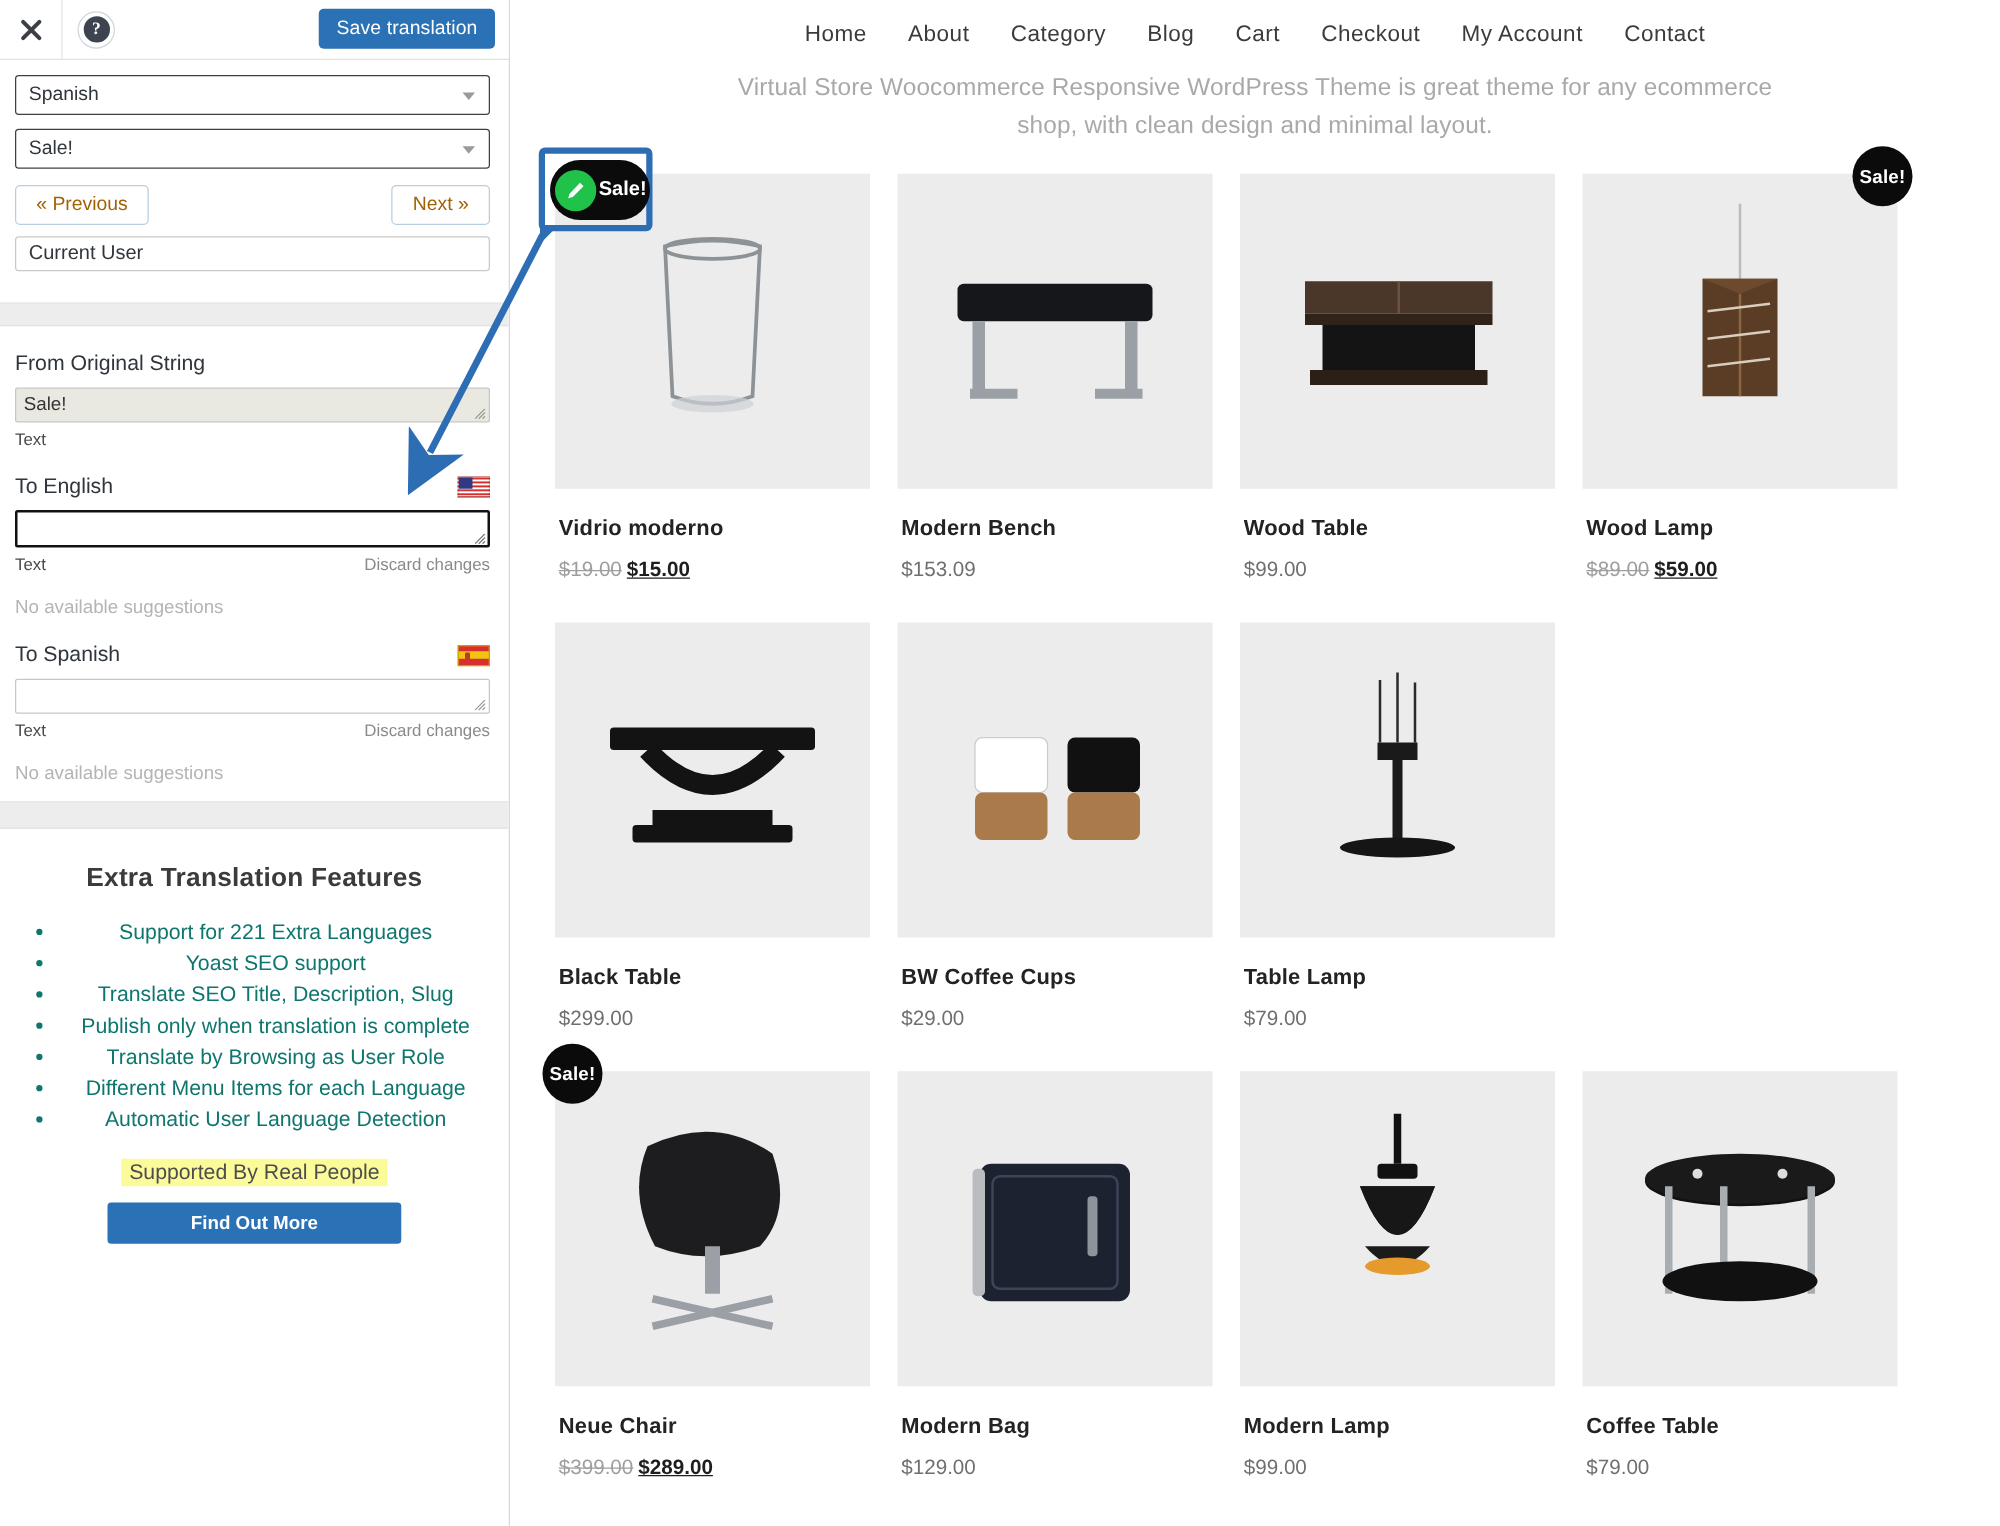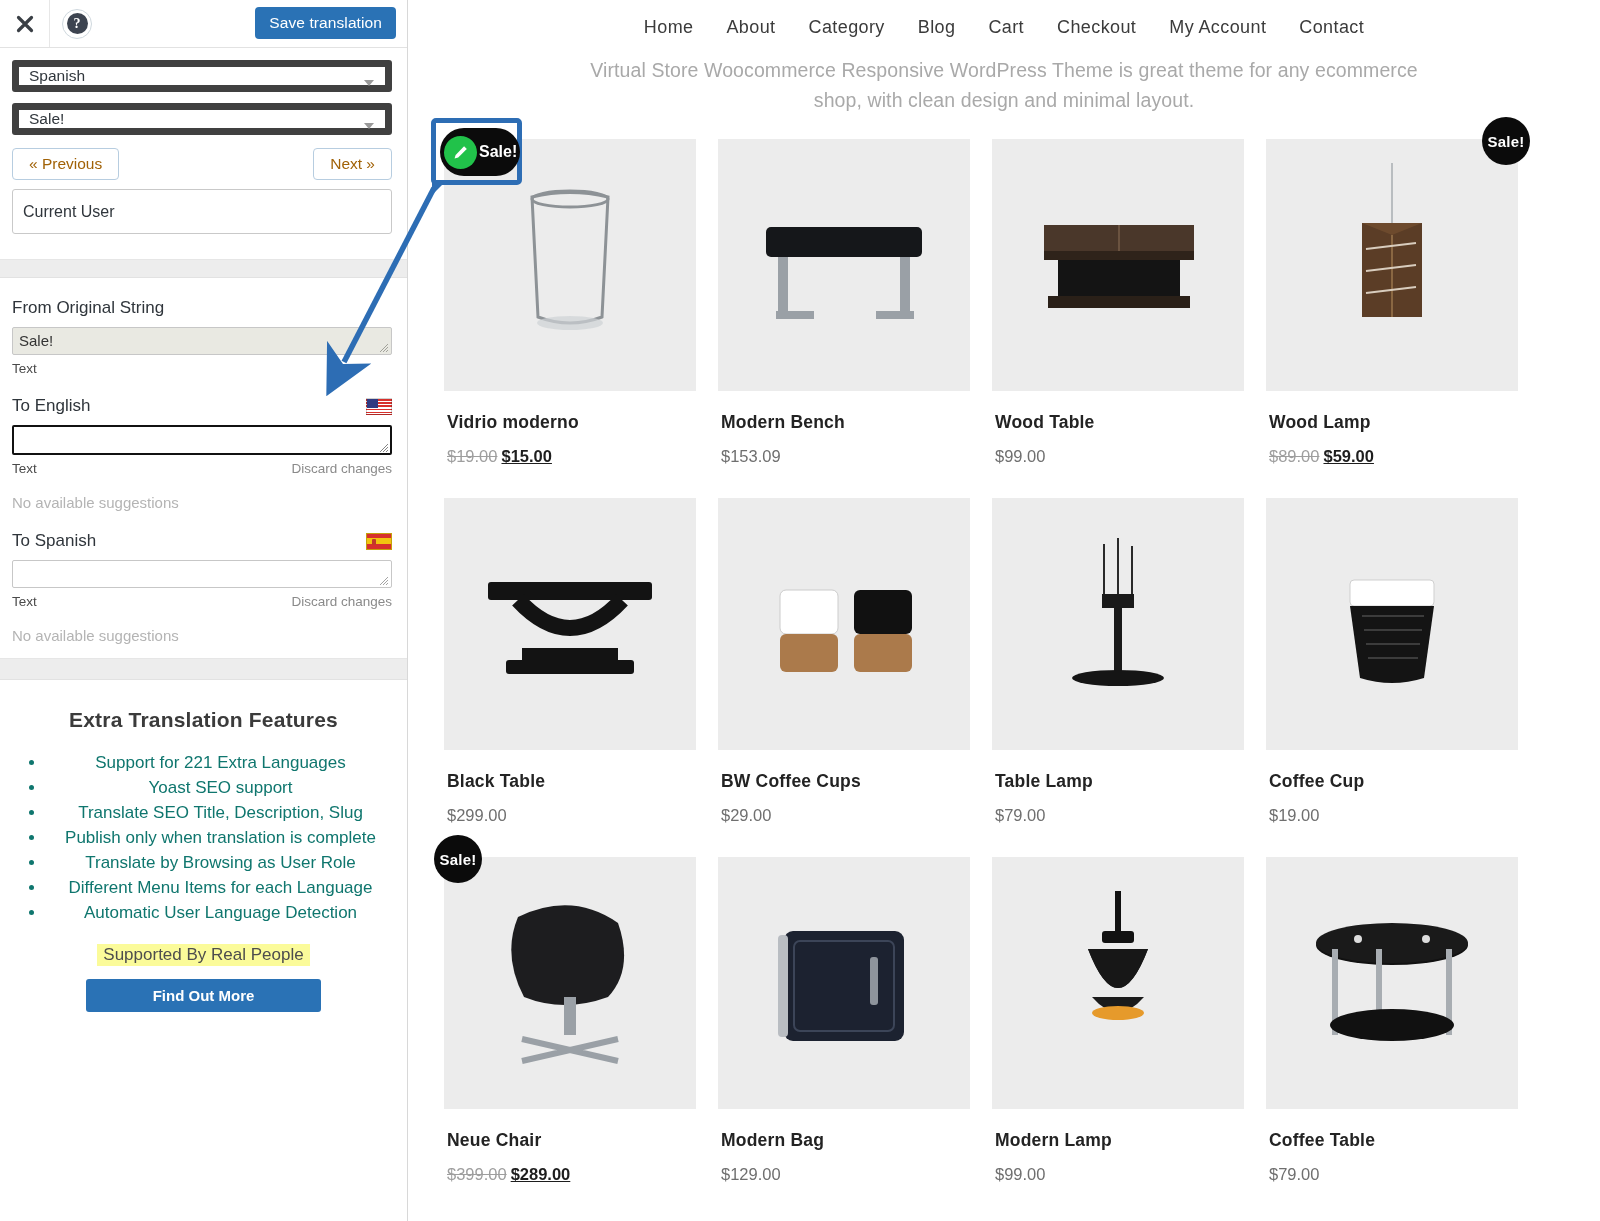--- a/index.html
+++ b/index.html
@@ -64,21 +64,21 @@
     padding:0 14px; height:32px;
     font-size:15.5px; font-family:"Liberation Sans", sans-serif;
     cursor:pointer; letter-spacing:0.1px;
   }
 
   .sb-body { padding:0; }
 
   .sel-wrap { padding:12px 12px 0 12px; }
   .sel {
     width:380px; height:32px;
-    border:7px solid #404040; border-radius:3px;
+    border:1px solid #404040; border-radius:3px;
     background:#fff;
     display:flex; align-items:center;
     padding:0 10px;
     font-size:15.5px; color:#30363c;
     position:relative; cursor:pointer;
     margin-bottom:11px;
   }
   .sel .caret {
     position:absolute; right:11px; top:13px;
     width:0;height:0;
@@ -99,21 +99,21 @@
     font-size:15.5px; cursor:pointer;
     font-family:"Liberation Sans", sans-serif;
   }
 
   .view-as-label {
     padding:36px 0 0 12px;
     font-size:17px; color:#2f353b;
   }
   .view-as-sel { padding:9px 12px 0 12px; }
   .view-sel {
-    width:380px; height:45px;
+    width:380px; height:28px;
     border:1px solid #c9c9c9; border-radius:3px;
     background:#fff;
     display:flex; align-items:center; padding:0 10px;
     font-size:16px; color:#30363c; position:relative; cursor:pointer;
   }
 
   .gray-band { background:#ededed; border-top:1px solid #e6e6e6; border-bottom:1px solid #e2e2e2; }
   #band1 { height:19px; margin-top:25px; }
   #band2 { height:22px; margin-top:14px; }
 
@@ -496,29 +496,20 @@
         <div class="prod">
           <div class="prod-img"><svg width="252" height="252" viewBox="0 0 252 252">
               <path d="M112 46 L112 96 M126 40 L126 96 M140 48 L140 96" stroke="#2a2a2a" stroke-width="2"></path>
               <rect x="110" y="96" width="32" height="14" fill="#1a1a1a"></rect>
               <rect x="122" y="110" width="8" height="66" fill="#1a1a1a"></rect>
               <ellipse cx="126" cy="180" rx="46" ry="8" fill="#151515"></ellipse>
             </svg></div>
           <div class="prod-title">Table Lamp</div>
           <div class="prod-price"><span>$79.00</span></div>
         </div>
-        <div class="prod">
-          <div class="prod-img"><svg width="252" height="252" viewBox="0 0 252 252">
-              <rect x="84" y="82" width="84" height="26" rx="4" fill="#ffffff" stroke="#cfcfcf"></rect>
-              <path d="M84 108 L94 180 q32 10 64 0 L168 108 Z" fill="#141414"></path>
-              <path d="M96 118 L158 118 M98 132 L156 132 M100 146 L154 146 M102 160 L152 160" stroke="#3c3c3c" stroke-width="2"></path>
-            </svg></div>
-          <div class="prod-title">Coffee Cup</div>
-          <div class="prod-price"><span>$19.00</span></div>
-        </div>
         <div class="row-gap"></div>
         <div class="prod">
           <div class="prod-img"><svg width="252" height="252" viewBox="0 0 252 252">
               <path d="M74 60 q54 -26 100 6 q16 46 -10 74 q-44 16 -84 0 q-22 -42 -6 -80 Z" fill="#1d1d1f"></path>
               <rect x="120" y="140" width="12" height="38" fill="#9aa0a6"></rect>
               <path d="M78 204 L174 182 M78 182 L174 204" stroke="#9aa0a6" stroke-width="6"></path>
             </svg></div>
           <div class="sale-badge">Sale!</div>
           <div class="prod-title">Neue Chair</div>
           <div class="prod-price"><span class="old">$399.00</span><span class="new">$289.00</span></div>

